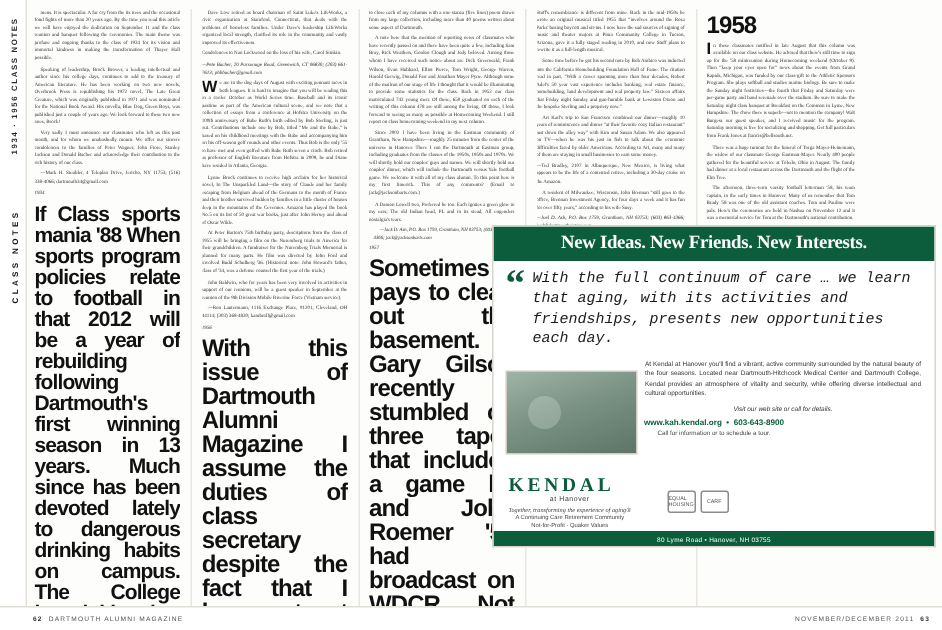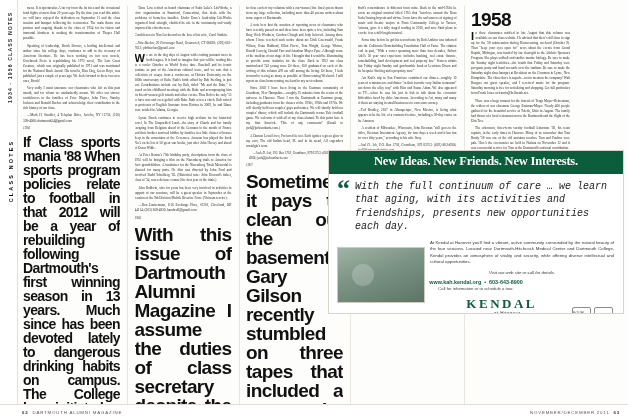--- a/index.html
+++ b/index.html
@@ -94,21 +94,21 @@
   .yearhead {
     font-family: "Liberation Sans", sans-serif;
     font-size: 14px;
     font-weight: bold;
     letter-spacing: -0.6px;
     color: #111;
     line-height: 1;
     margin: 4px 0 2px 0;
   }
   .yearhead.big {
-    font-size: 19px;
+    font-size: 16px;
   }
   .dropcap:first-letter {
     float: left;
     font-family: "Liberation Sans", sans-serif;
     font-size: 11px;
     line-height: 9px;
     font-weight: bold;
     padding: 1px 1.5px 0 0;
     color: #111;
   }
@@ -122,21 +122,21 @@
     text-align: left;
     padding-left: 3px;
   }
 
   
   .ad {
     position: absolute;
     right: 4px;
     top: 150px;
     width: 296px;
-    height: 164px;
+    height: 215px;
     background: #ffffff;
     border: 0.6px solid #d8d5cc;
     box-sizing: border-box;
     display: flex;
     flex-direction: column;
     overflow: hidden;
     margin-left: 16px;
   }
   .ad-head {
     background: #0b5d3b;
@@ -210,22 +210,22 @@
     left: 14px; top: 16px;
     width: 22px; height: 22px;
     border-radius: 50%;
     background: rgba(255,255,255,0.22);
   }
   .ad-logo-row {
     margin-top: auto;
     display: flex;
     flex-direction: row;
     align-items: center;
-    justify-content: flex-end;
-    padding: 4px 10px 20px 10px;
+    justify-content: flex-start;
+    padding: 4px 10px 2px 10px;
     gap: 24px;
   }
   .kendal-logo {
     font-family: "Liberation Serif", serif;
     font-size: 13px;
     letter-spacing: 2.5px;
     color: #0b5d3b;
     font-weight: bold;
     line-height: 1;
   }

